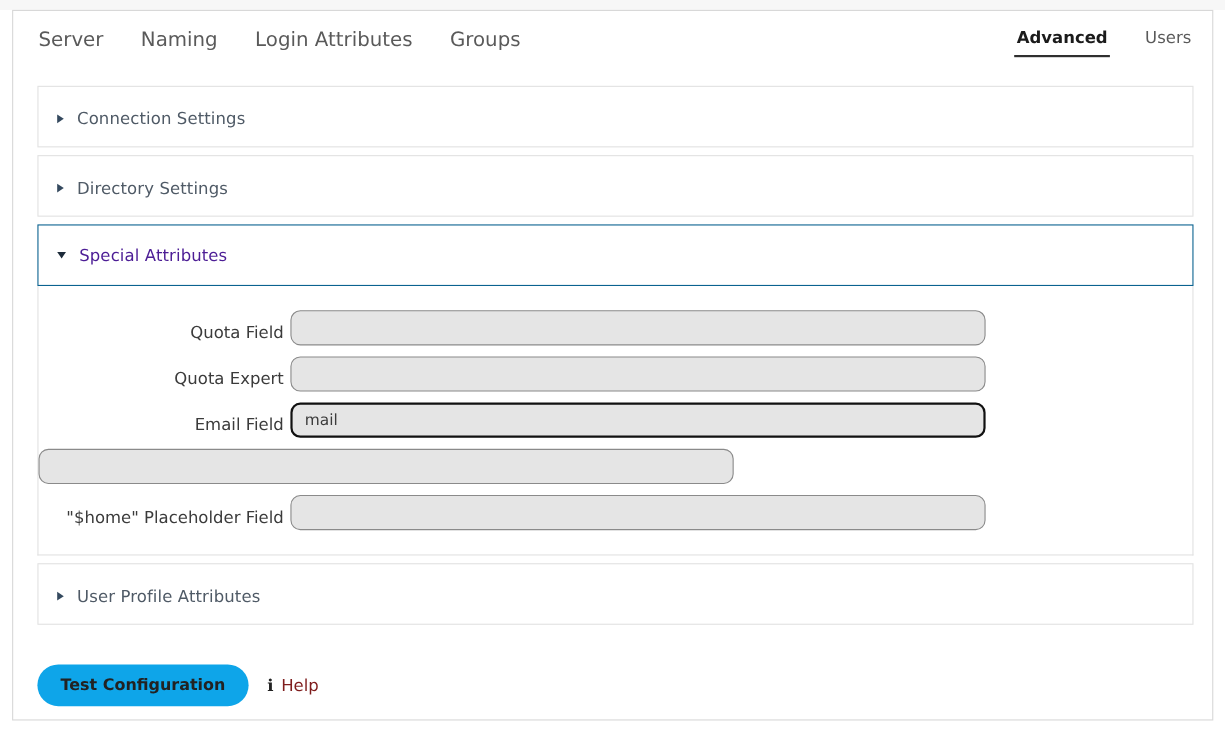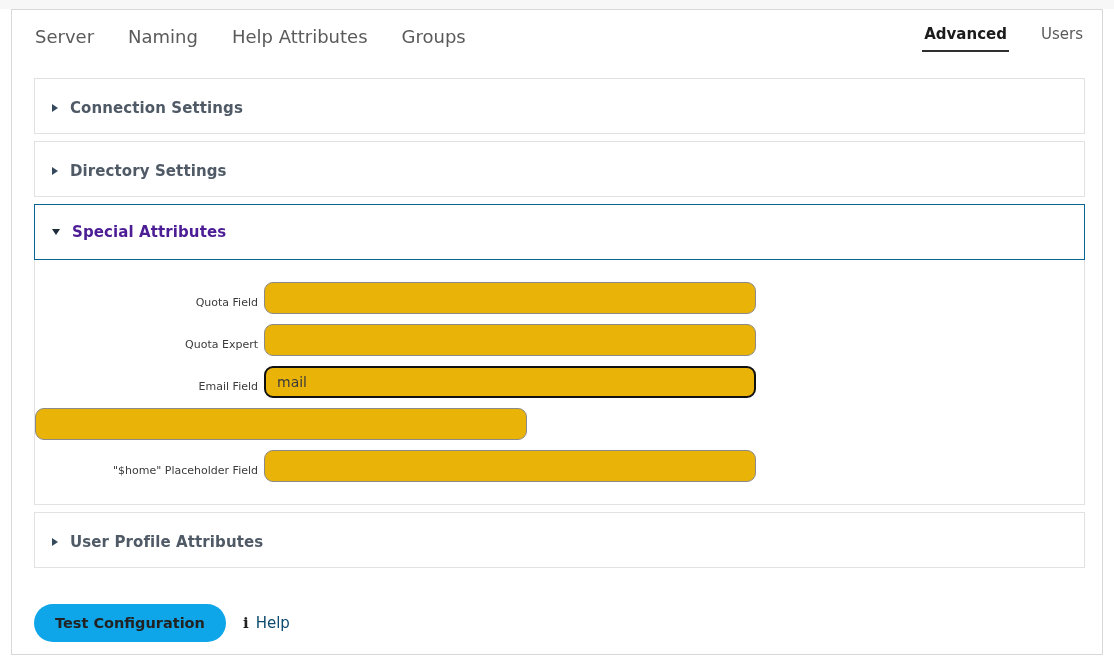--- a/index.html
+++ b/index.html
@@ -115,21 +115,21 @@
     border-top: 4.5px solid transparent;
     border-bottom: 4.5px solid transparent;
   }
   .caret.down {
     border-top: 6px solid #1d2b3a;
     border-left: 4.5px solid transparent;
     border-right: 4.5px solid transparent;
   }
   .section-title {
     font-size: 15px;
-    font-weight: bold;
+    font-weight: normal;
     color: #4f5a66;
     letter-spacing: 0.1px;
   }
   .section.open > .section-header { padding-top: 0; }
   .section.open .section-title { color: #4c1d95; text-align: center; }
 
   
   .section.active-header {
     border: 1px solid #0b6390;
     height: 56px;
@@ -150,34 +150,34 @@
   .form-row {
     display: flex;
     align-items: flex-start;
     margin-bottom: 10px;
   }
   .form-row:last-child { margin-bottom: 0; }
   .form-label {
     width: 229px;
     flex: 0 0 229px;
     text-align: right;
-    font-size: 11px;
+    font-size: 15px;
     color: #3b3b3b;
     padding-top: 10px;
     padding-right: 6px;
     line-height: 21px;
     box-sizing: border-box;
   }
   .form-input {
-    width: 492px;
+    width: 632px;
     height: 32px;
     box-sizing: border-box;
     border: 1.6px solid #8a8a8a;
     border-radius: 9px;
-    background: #eab308;
+    background: #e5e5e5;
     font-family: "DejaVu Sans", "Liberation Sans", sans-serif;
     font-size: 14px;
     color: #3b3b3b;
     padding: 0 11px;
     outline: none;
   }
   .form-input.focused {
     border: 2.2px solid #111111;
   }
   .form-input::placeholder { color: #9b9b9b; }
@@ -212,35 +212,35 @@
   .info-icon {
     font-family: "DejaVu Serif", "Liberation Serif", serif;
     font-weight: bold;
     font-size: 15px;
     color: #222222;
     margin-right: 7px;
     line-height: 1;
   }
   .help-text {
     font-size: 15px;
-    color: #0c4a6e;
+    color: #7f1d1d;
   }
 </style>
 </head>
 <body>
 
 <div class="top-strip"></div>
 
 <div class="settings-container">
 
   <div class="tabbar">
     <div class="tabbar-left">
       <div class="navtab">Server</div>
       <div class="navtab">Naming</div>
-      <div class="navtab">Help Attributes</div>
+      <div class="navtab">Login Attributes</div>
       <div class="navtab">Groups</div>
     </div>
     <div class="tabbar-right">
       <div class="modetab active">Advanced</div>
       <div class="modetab">Users</div>
     </div>
   </div>
 
   <div class="sections">
 

